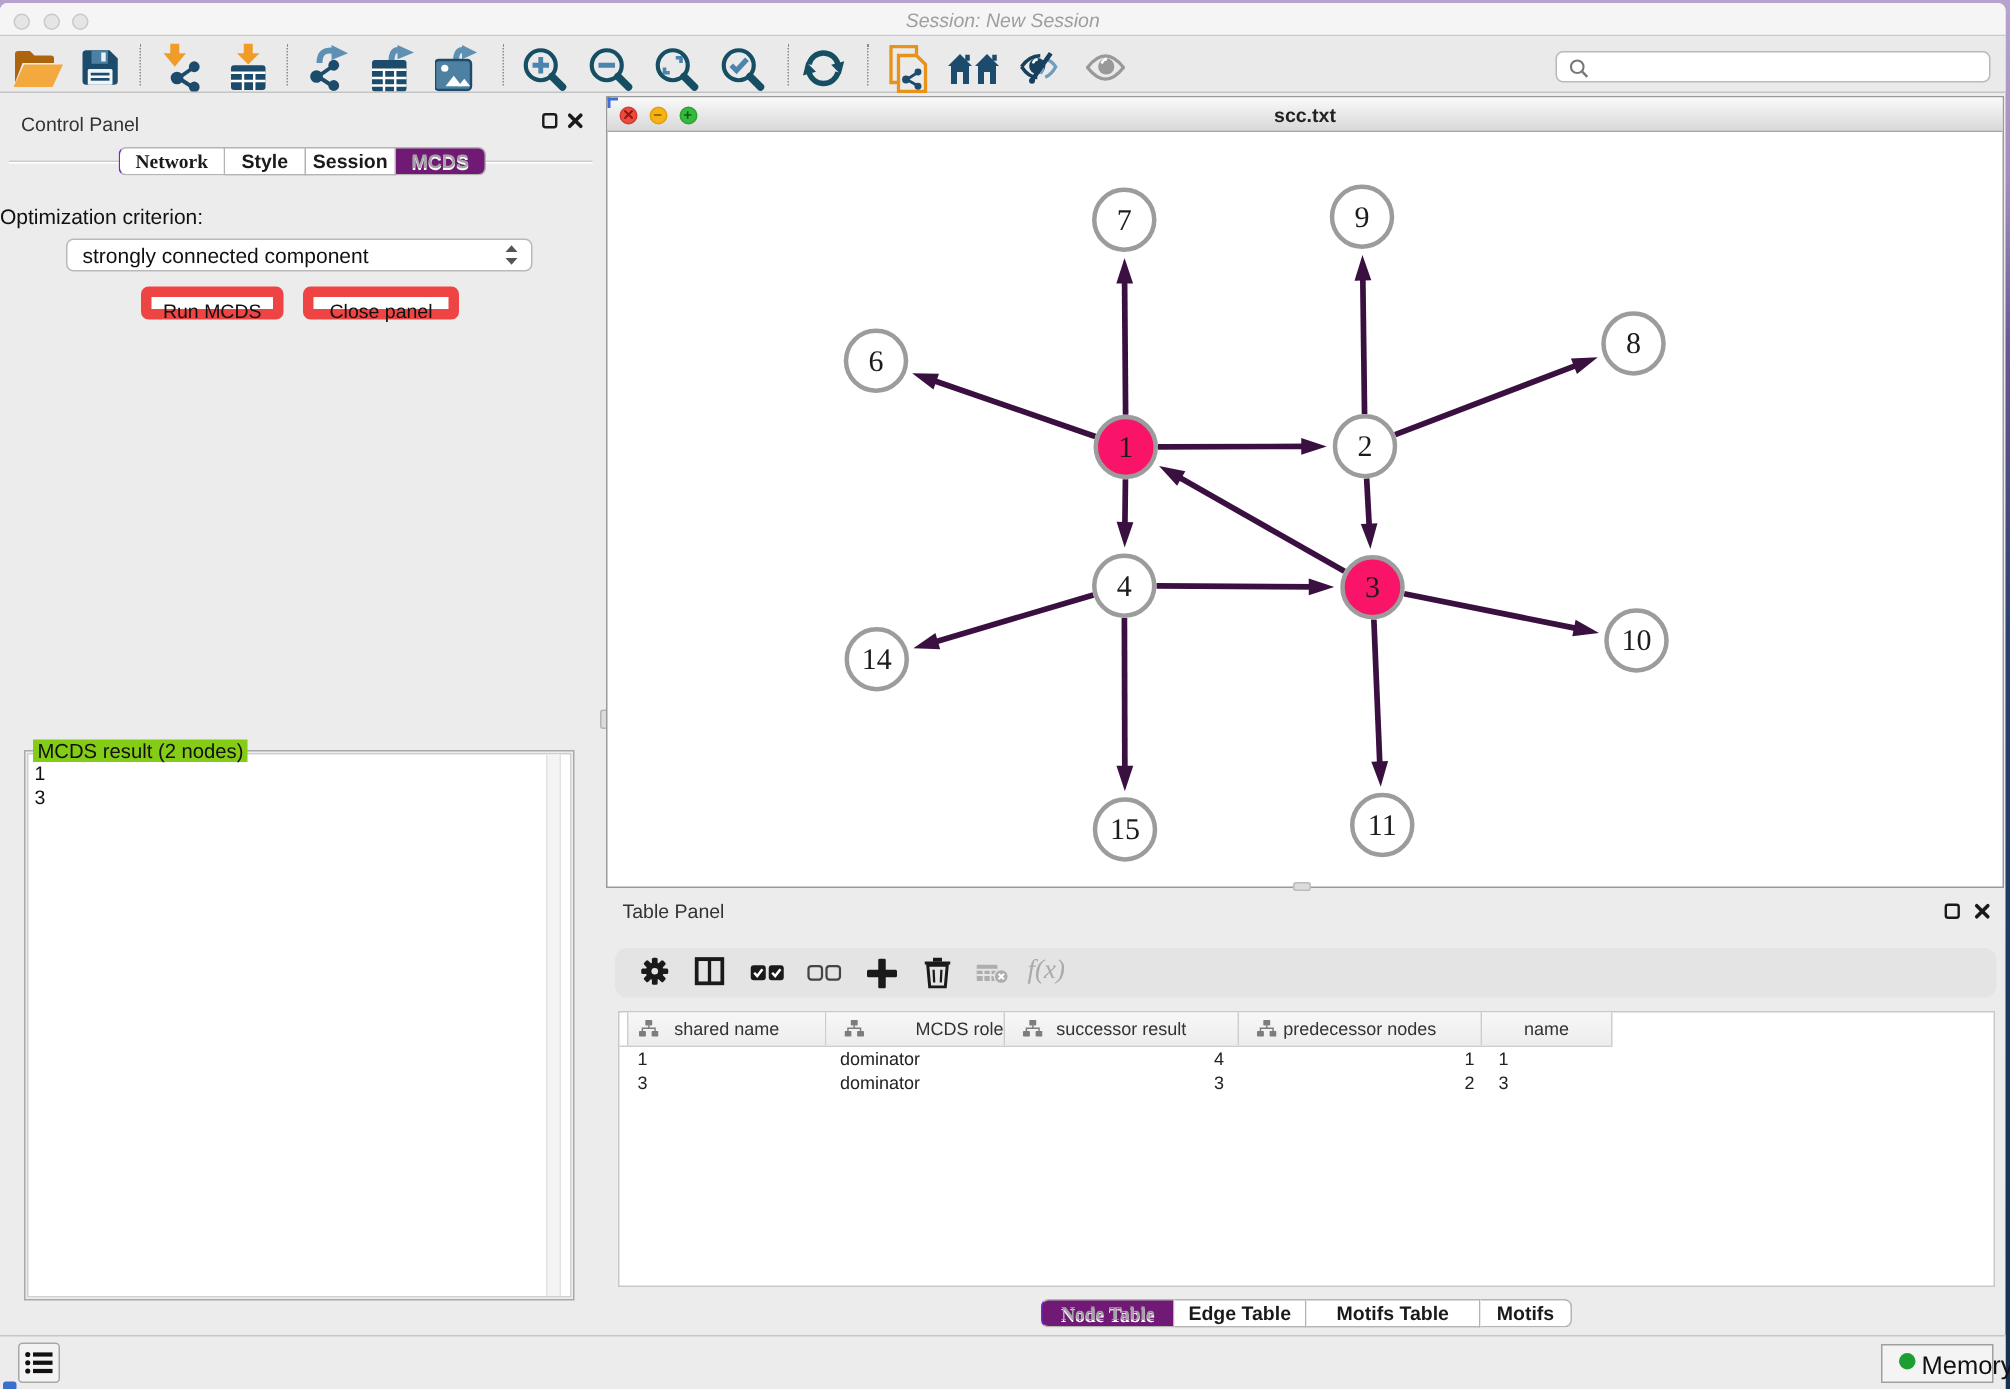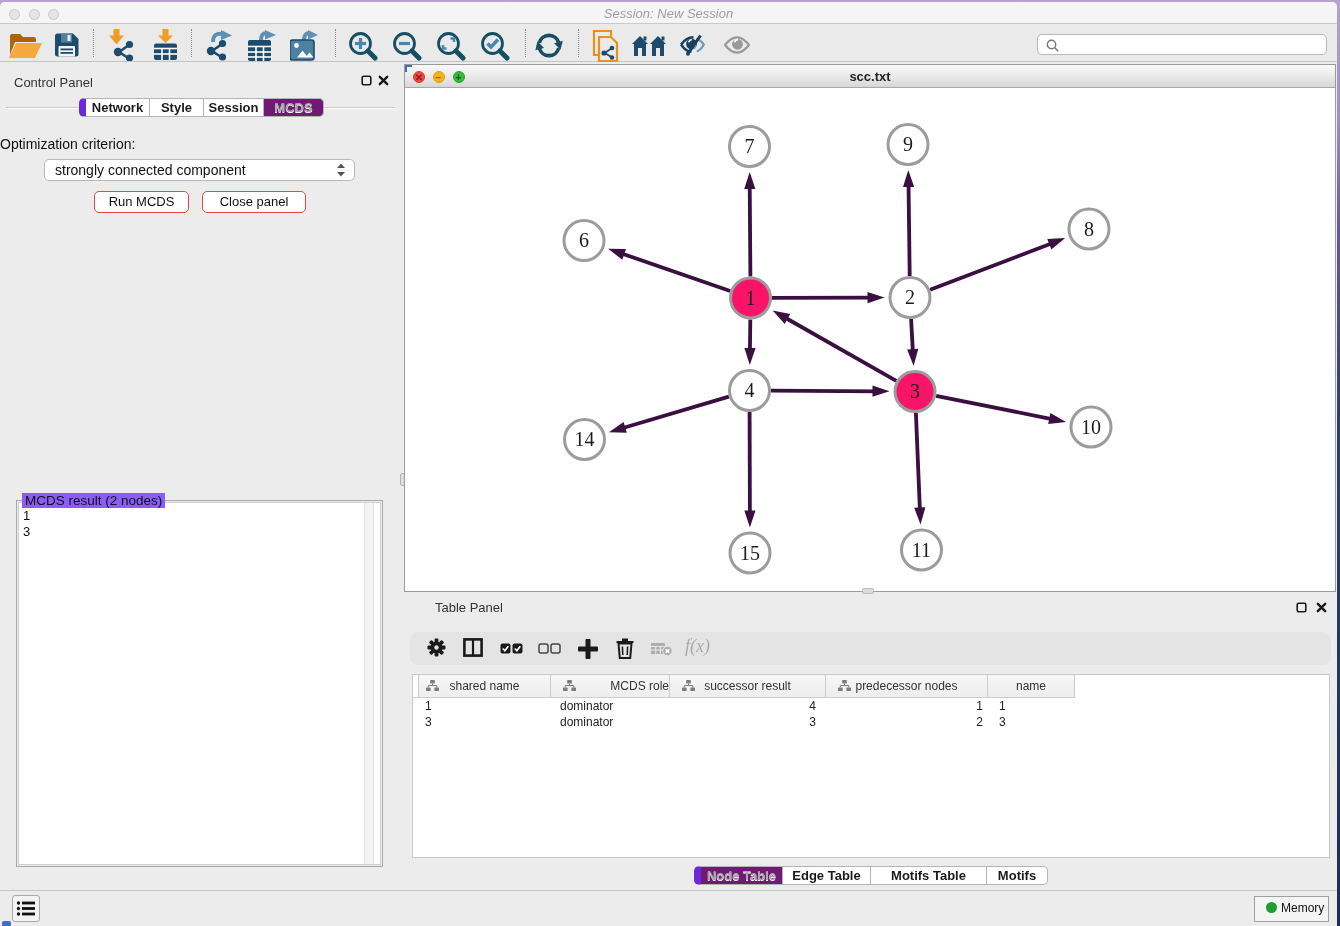--- a/index.html
+++ b/index.html
@@ -13,47 +13,47 @@
 #toolbar { position:absolute; left:0; top:22px; width:1337px; height:38px; background:#eaeaea; border-bottom:1px solid #c4c4c4; }
 .tsep { position:absolute; top:5px; height:28px; width:0; border-left:1px dotted #8a8a8a; }
 .ticon { position:absolute; top:3px; }
 #searchbox { position:absolute; left:1037px; top:10px; width:290px; height:21px; background:#fff; border:1px solid #b9b9b9; border-radius:5px; }
 
 #cp-title { position:absolute; left:14px; top:69px; font-size:13px; color:#333; }
 .winbtn { position:absolute; font-size:12px; color:#111; }
 .groove { position:absolute; height:1px; background:#cccccc; box-shadow:0 1px 0 #fff; }
 .tabrow { position:absolute; display:flex; }
 .tab { height:19px; background:#fff; border:1px solid #b4b4b4; border-left:none; font-size:13px; font-weight:bold; color:#1a1a1a; text-align:center; line-height:17px; }
-.tab.first { border-left:7px solid #6d28d9; border-radius:5px 0 0 5px; }
+.tab.first { border-left:1px solid #6d28d9; border-radius:5px 0 0 5px;font-family:Liberation Serif, serif; }
 .tab.last { border-radius:0 5px 5px 0; }
 .tab.sel { background:#701a75; color:#a5a5a5; text-shadow:0 1px 0 #fff; }
 #optlabel { position:absolute; left:0; top:134px; width:400px; text-align:left; font-size:14px; color:#111; }
 #dropdown { position:absolute; left:44px; top:157px; width:311px; height:22px; background:#fff; border:1px solid #b9b9b9; border-radius:5px; font-size:14px; color:#111; line-height:20px; padding-left:10px; }
-.btn { position:absolute; height:22px; background:#fff; border:1px solid #ef4444; border-radius:5px; font-size:13px; color:#111; text-align:center; line-height:20px; }
+.btn { position:absolute; height:22px; background:#fff; border:7px solid #ef4444; border-radius:5px; font-size:13px; color:#111; text-align:center; line-height:20px; }
 #fieldset { position:absolute; left:16px; top:498px; width:367px; height:367px; border:1px solid #a9a9a9; }
-#fieldlegend { position:absolute; left:22px; top:491px; font-size:13.5px; color:#111; background:#8b5cf6; padding:0 3px; }
+#fieldlegend { position:absolute; left:22px; top:491px; font-size:13.5px; color:#111; background:#84cc16; padding:0 3px; }
 #fieldwhite { position:absolute; left:18px; top:500px; width:363px; height:363px; background:#fff; border:1px solid #cfcfcf; }
 #mcdstext { position:absolute; left:23px; top:506px; font-size:13px; color:#111; line-height:16px; }
 #cp-scroll { position:absolute; left:364px; top:501px; width:10px; height:361px; background:#f4f4f4; border-left:1px solid #e2e2e2; border-right:1px solid #e2e2e2; }
 
 #netwin { position:absolute; left:404px; top:62px; width:932px; height:528px; background:#fff; border:1px solid #9a9a9a; }
 #nettitle { position:absolute; left:0; top:0; width:930px; height:23px; background:linear-gradient(#fafafa,#d8d8d8); border-bottom:1px solid #a8a8a8; }
 #nettitle span { position:absolute; left:0; top:4px; width:100%; text-align:center; font-size:13px; font-weight:bold; color:#222; }
 .mac { position:absolute; top:6px; width:12px; height:12px; border-radius:50%; font-size:10px; font-weight:bold; text-align:center; line-height:12px; }
 
-#tp-title { position:absolute; left:435px; top:600px; font-size:13px; color:#333; }
+#tp-title { position:absolute; left:415px; top:600px; font-size:13px; color:#333; }
 #tp-toolbar { position:absolute; left:410px; top:630px; width:921px; height:33px; background:#e4e4e4; border-radius:8px; }
 #tablewrap { position:absolute; left:412px; top:672px; width:918px; height:184px; background:#fff; border:1px solid #c9c9c9; }
 .th { position:absolute; top:0; height:22px; border-right:1px solid #cdcdcd; background:linear-gradient(#f7f7f7,#ededed); font-size:12px; color:#333; text-align:center; line-height:22px; }
 .td { position:absolute; font-size:12px; color:#222; height:16px; line-height:16px; }
 #thbottom { position:absolute; left:0; top:22px; width:916px; height:1px; background:#cdcdcd; }
 
 #statusbar { position:absolute; left:0; top:888px; width:1337px; height:36px; border-top:1px solid #c6c6c6; background:#ececec; }
 #listbtn { position:absolute; left:12px; top:893px; width:28px; height:27px; background:#f3f3f3; border:1px solid #a8a8a8; border-radius:3px; }
-#membtn { position:absolute; left:1254px; top:894px; width:75px; height:26px; background:#f4f4f4; border:1px solid #a0a0a0; font-size:12px; color:#111; }
+#membtn { position:absolute; left:1254px; top:894px; width:75px; height:26px; background:#f4f4f4; border:1px solid #a0a0a0; font-size:17px; color:#111; }
 svg text { font-family:"Liberation Serif", serif; }
 </style>
 </head>
 <body>
 <div id="desktop">
 <div id="app">
   <div id="titlebar">
     <div class="tl" style="left:9px;"></div>
     <div class="tl" style="left:29px;"></div>
     <div class="tl" style="left:48px;"></div>

